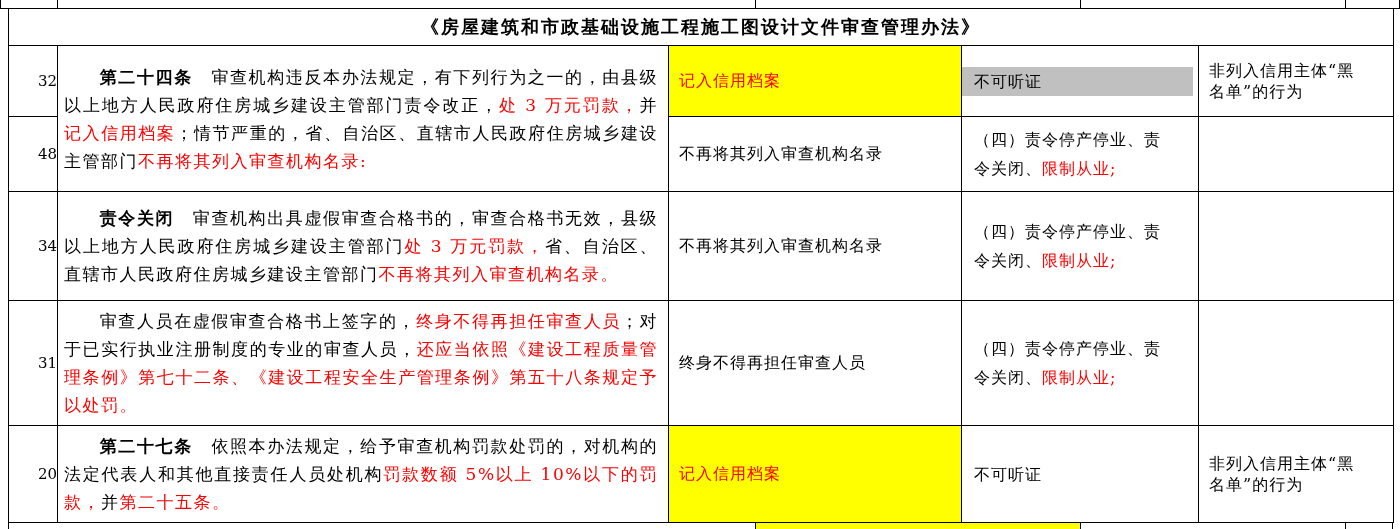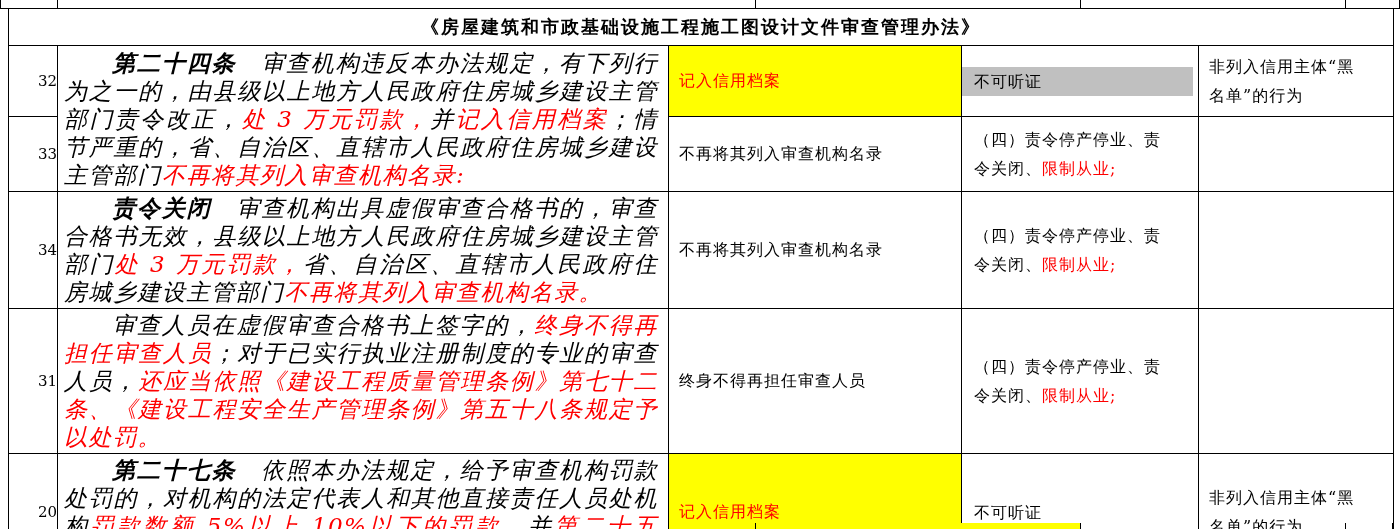--- a/index.html
+++ b/index.html
@@ -41,26 +41,25 @@
     font-weight:bold;
     font-size:18px;
     letter-spacing:2px;
     height:36px;
   }
   td.num{
     text-align:right;
     font-size:15px;
   }
   td.law{
-    font-size:23px;
+    font-size:17px;
     line-height:28px;
     letter-spacing:1.5px;
     text-align:justify;
     padding:2px 10px 2px 6px;
-    font-style:italic;
   }
   td.law .para{text-indent:2.1em;}
   td.measure{
     font-size:16px;
     letter-spacing:1px;
     padding:0 6px 0 10px;
     line-height:26px;
   }
   td.measure.bg-yellow{background:var(--yellow);}
   td.hearing{
@@ -72,21 +71,21 @@
   td.hearing.has-gray{padding:0;}
   .gray-strip{
     background:var(--gray);
     margin-right:5px;
     padding:1px 0 1px 12px;
     line-height:27px;
   }
   td.blacklist{
     font-size:16px;
     letter-spacing:1px;
-    line-height:29px;
+    line-height:21px;
     padding:0 28px 0 10px;
   }
   .red{color:var(--red);}
   .bold{font-weight:bold;}
 </style>
 </head>
 <body>
 
 <div id="screen">
 
@@ -118,21 +117,21 @@
         <div class="para"><span class="bold">第二十四条</span><span>　审查机构违反本办法规定，有下列行为之一的，由县级以上地方人民政府住房城乡建设主管部门责令改正，</span><span class="red">处 3 万元罚款，</span><span>并</span><span class="red">记入信用档案</span><span>；情节严重的，省、自治区、直辖市人民政府住房城乡建设主管部门</span><span class="red">不再将其列入审查机构名录:</span></div>
       </td>
       <td class="measure bg-yellow"><span class="red">记入信用档案</span></td>
       <td class="hearing has-gray">
         <div class="gray-strip"><span>不可听证</span></div>
       </td>
       <td class="blacklist"><span>非列入信用主体“黑名单”的行为</span></td>
     </tr>
 
     <tr style="height:75px">
-      <td class="num">33</td>
+      <td class="num">48</td>
       <td class="measure"><span>不再将其列入审查机构名录</span></td>
       <td class="hearing"><span>（四）责令停产停业、责令关闭、</span><span class="red">限制从业;</span></td>
       <td class="blacklist"></td>
     </tr>
 
     <tr style="height:109px">
       <td class="num">34</td>
       <td class="law">
         <div class="para"><span class="bold">责令关闭</span><span>　审查机构出具虚假审查合格书的，审查合格书无效，县级以上地方人民政府住房城乡建设主管部门</span><span class="red">处 3 万元罚款，</span><span>省、自治区、直辖市人民政府住房城乡建设主管部门</span><span class="red">不再将其列入审查机构名录。</span></div>
       </td>

